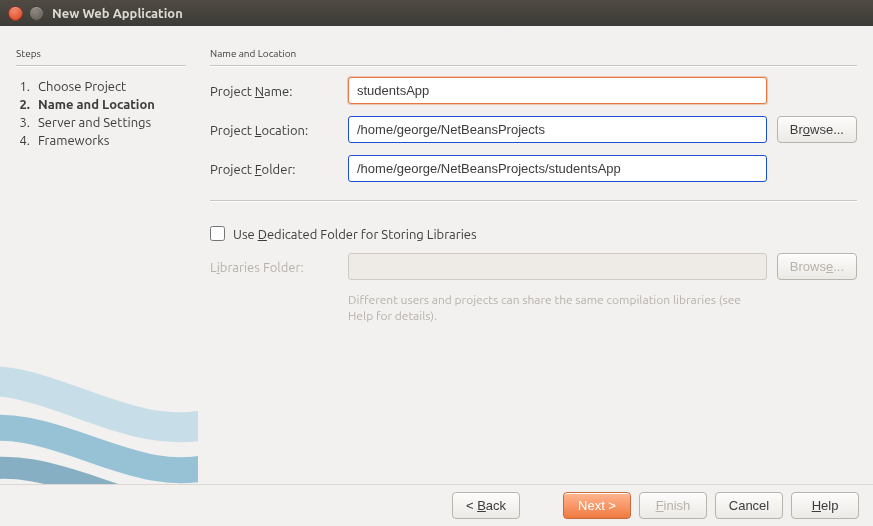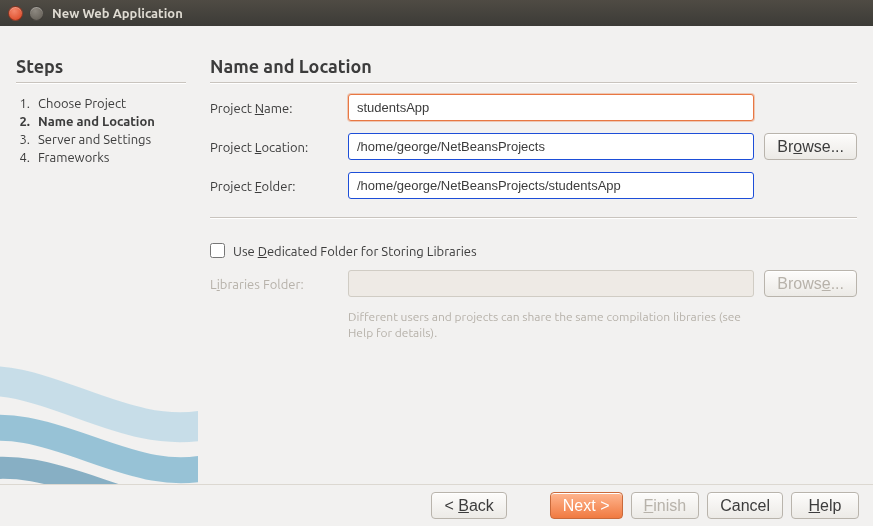--- a/index.html
+++ b/index.html
@@ -37,23 +37,23 @@
     display: flex;
     height: calc(526px - 26px - 42px);
   }
   .sidebar {
     width: 198px;
     padding: 14px 12px 0 16px;
     position: relative;
     background: #f2f1f0;
   }
   .sidebar h4, .main h4 {
-    margin: 16px 0 4px 0;
-    font-size: 18px;
-    font-weight: bold;
+    margin: 8px 0 4px 0;
+    font-size: 10px;
+    font-weight: normal;
     color: #3c3c3c;
   }
   .rule {
     border: none;
     border-top: 1px solid #c9c4be;
     border-bottom: 1px solid #fff;
     margin: 6px 0 10px 0;
   }
   .steps-list { list-style: none; margin: 0; padding: 0; }
   .steps-list li { display: flex; gap: 8px; padding: 2px 0; font-size: 13px; color: #3c3c3c; }
@@ -93,21 +93,21 @@
     box-shadow: 0 0 0 1px rgba(232,119,67,0.35);
   }
   input.text:disabled {
     background: #eeeae5;
     color: #b7b2aa;
     border-color: #d0ccc4;
   }
   .btn {
     height: 27px;
     padding: 0 12px;
-    font-size: 16px;
+    font-size: 13px;
     color: #3c3c3c;
     background: linear-gradient(to bottom, #fdfcfb, #eceae6);
     border: 1px solid #b9b4ac;
     border-radius: 4px;
     cursor: pointer;
     box-shadow: inset 0 1px 0 #fff;
   }
   .btn:disabled {
     color: #b7b2aa;
     cursor: default;

